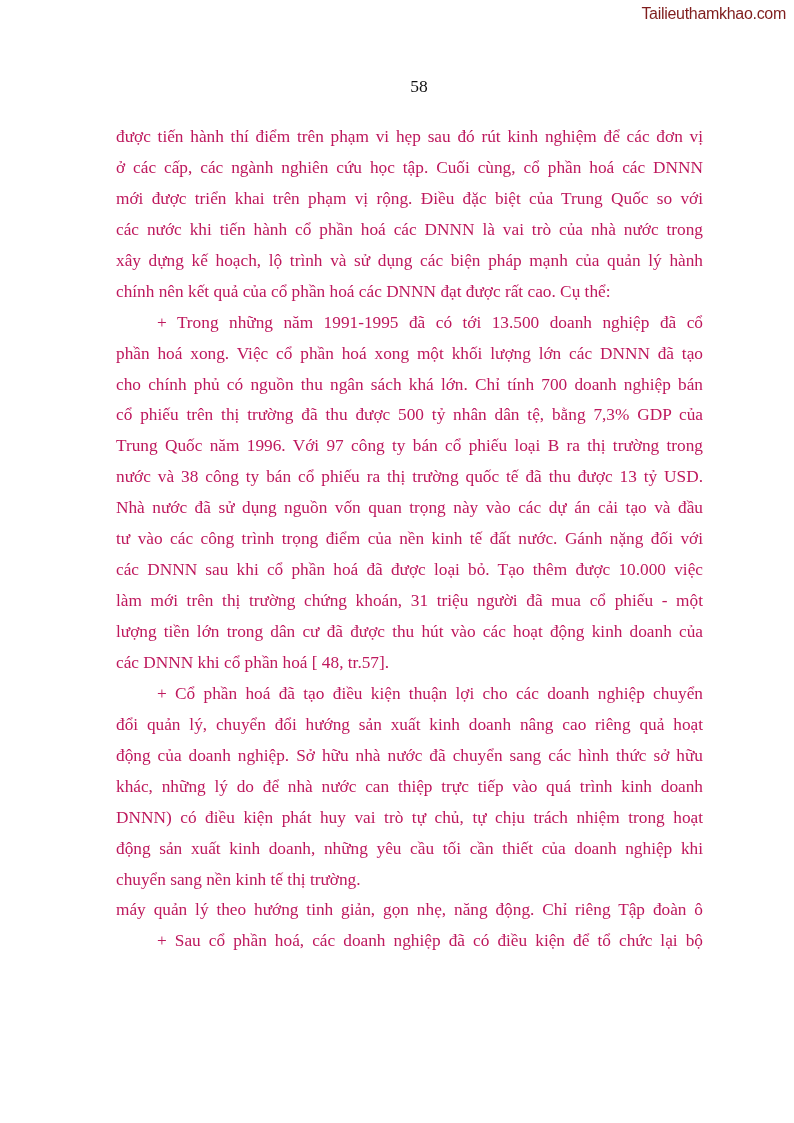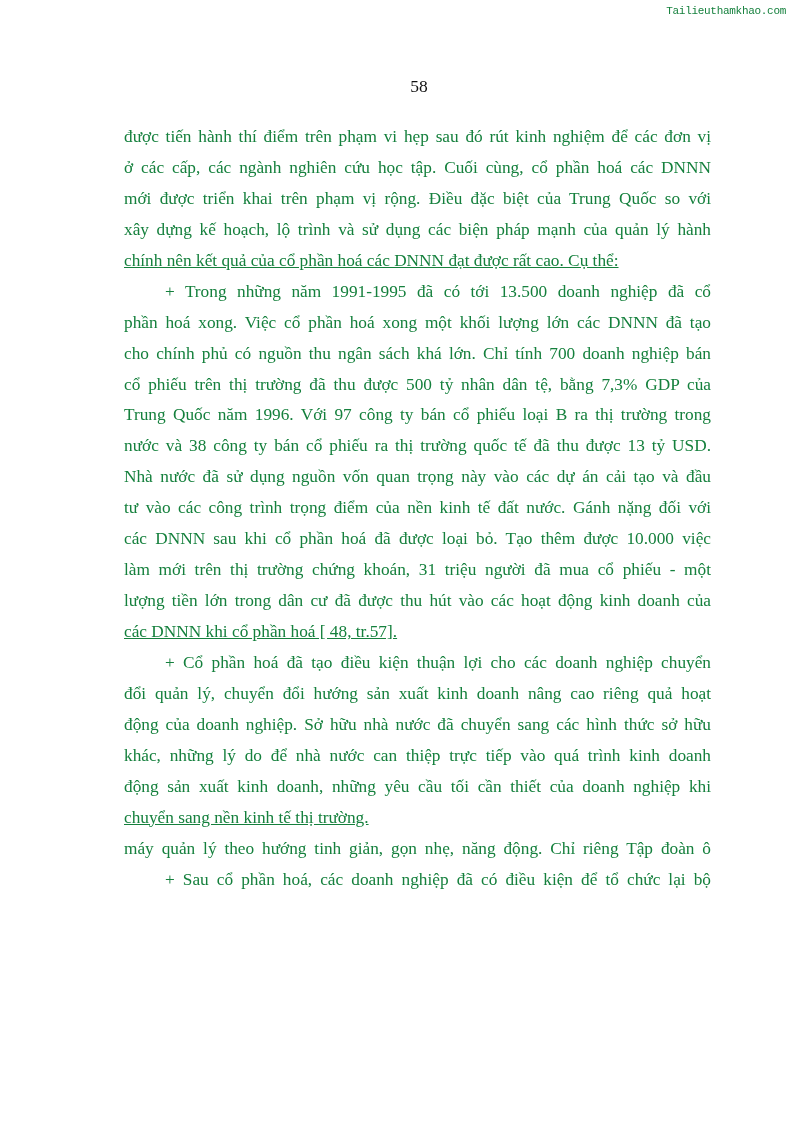--- a/index.html
+++ b/index.html
@@ -10,73 +10,73 @@
     body {
       width: 794px;
       height: 1123px;
       position: relative;
       overflow: hidden;
     }
     .watermark {
       position: absolute;
       top: 5px;
       right: 8px;
-      font-family: Liberation Mono, monospace;
-      font-size: 11px;
-      color: #15803d;
+      font-family: Liberation Sans, sans-serif;
+      font-size: 16px;
+      color: #7f1d1d;
       letter-spacing: -0.3px;
     }
     .page-number {
       position: absolute;
       top: 76px;
       left: 0;
       width: 838px;
       text-align: center;
       font-family: "Liberation Serif", serif;
       font-size: 17.5px;
       color: #111;
     }
     .body-text {
       position: absolute;
       top: 122px;
-      left: 124px;
+      left: 116px;
       width: 587px;
       font-family: "Liberation Serif", serif;
       font-size: 17.3px;
       line-height: 30.95px;
-      color: #15803d;
+      color: #be185d;
     }
     .line {
       display: block;
       white-space: nowrap;
       text-align: justify;
       text-align-last: justify;
       height: 30.95px;
     }
     .line.last {
       text-align-last: left;
-      text-decoration: underline;
     }
     .line.indent {
       padding-left: 41px;
     }
   </style>
 </head>
 <body>
 
 <div class="watermark">Tailieuthamkhao.com</div>
 
 <div class="page-number">58</div>
 
 <div class="body-text">
 
   <div>
     <span class="line">được tiến hành thí điểm trên phạm vi hẹp sau đó rút kinh nghiệm để các đơn vị</span>
     <span class="line">ở các cấp, các ngành nghiên cứu học tập. Cuối cùng, cổ phần hoá các DNNN</span>
     <span class="line">mới được triển khai trên phạm vị rộng. Điều đặc biệt của Trung Quốc so với</span>
+    <span class="line">các nước khi tiến hành cổ phần hoá các DNNN là vai trò của nhà nước trong</span>
     <span class="line">xây dựng kế hoạch, lộ trình và sử dụng các biện pháp mạnh của quản lý hành</span>
     <span class="line last">chính nên kết quả của cổ phần hoá các DNNN đạt được rất cao. Cụ thể:</span>
   </div>
 
   <div>
     <span class="line indent">+ Trong những năm 1991-1995 đã có tới 13.500 doanh nghiệp đã cổ</span>
     <span class="line">phần hoá xong. Việc cổ phần hoá xong một khối lượng lớn các DNNN đã tạo</span>
     <span class="line">cho chính phủ có nguồn thu ngân sách khá lớn. Chỉ tính 700 doanh nghiệp bán</span>
     <span class="line">cổ phiếu trên thị trường đã thu được 500 tỷ nhân dân tệ, bằng 7,3% GDP của</span>
     <span class="line">Trung Quốc năm 1996. Với 97 công ty bán cổ phiếu loại B ra thị trường trong</span>
@@ -87,20 +87,21 @@
     <span class="line">làm mới trên thị trường chứng khoán, 31 triệu người đã mua cổ phiếu - một</span>
     <span class="line">lượng tiền lớn trong dân cư đã được thu hút vào các hoạt động kinh doanh của</span>
     <span class="line last">các DNNN khi cổ phần hoá [ 48, tr.57].</span>
   </div>
 
   <div>
     <span class="line indent">+ Cổ phần hoá đã tạo điều kiện thuận lợi cho các doanh nghiệp chuyển</span>
     <span class="line">đổi quản lý, chuyển đổi hướng sản xuất kinh doanh nâng cao riêng quả hoạt</span>
     <span class="line">động của doanh nghiệp. Sở hữu nhà nước đã chuyển sang các hình thức sở hữu</span>
     <span class="line">khác, những lý do để nhà nước can thiệp trực tiếp vào quá trình kinh doanh</span>
+    <span class="line">DNNN) có điều kiện phát huy vai trò tự chủ, tự chịu trách nhiệm trong hoạt</span>
     <span class="line">động sản xuất kinh doanh, những yêu cầu tối cần thiết của doanh nghiệp khi</span>
     <span class="line last">chuyển sang nền kinh tế thị trường.</span>
   </div>
 
   <div>
     <span class="line">máy quản lý theo hướng tinh giản, gọn nhẹ, năng động. Chỉ riêng Tập đoàn ô</span>
     <span class="line indent">+ Sau cổ phần hoá, các doanh nghiệp đã có điều kiện để tổ chức lại bộ</span>
   </div>
 </div>
 

